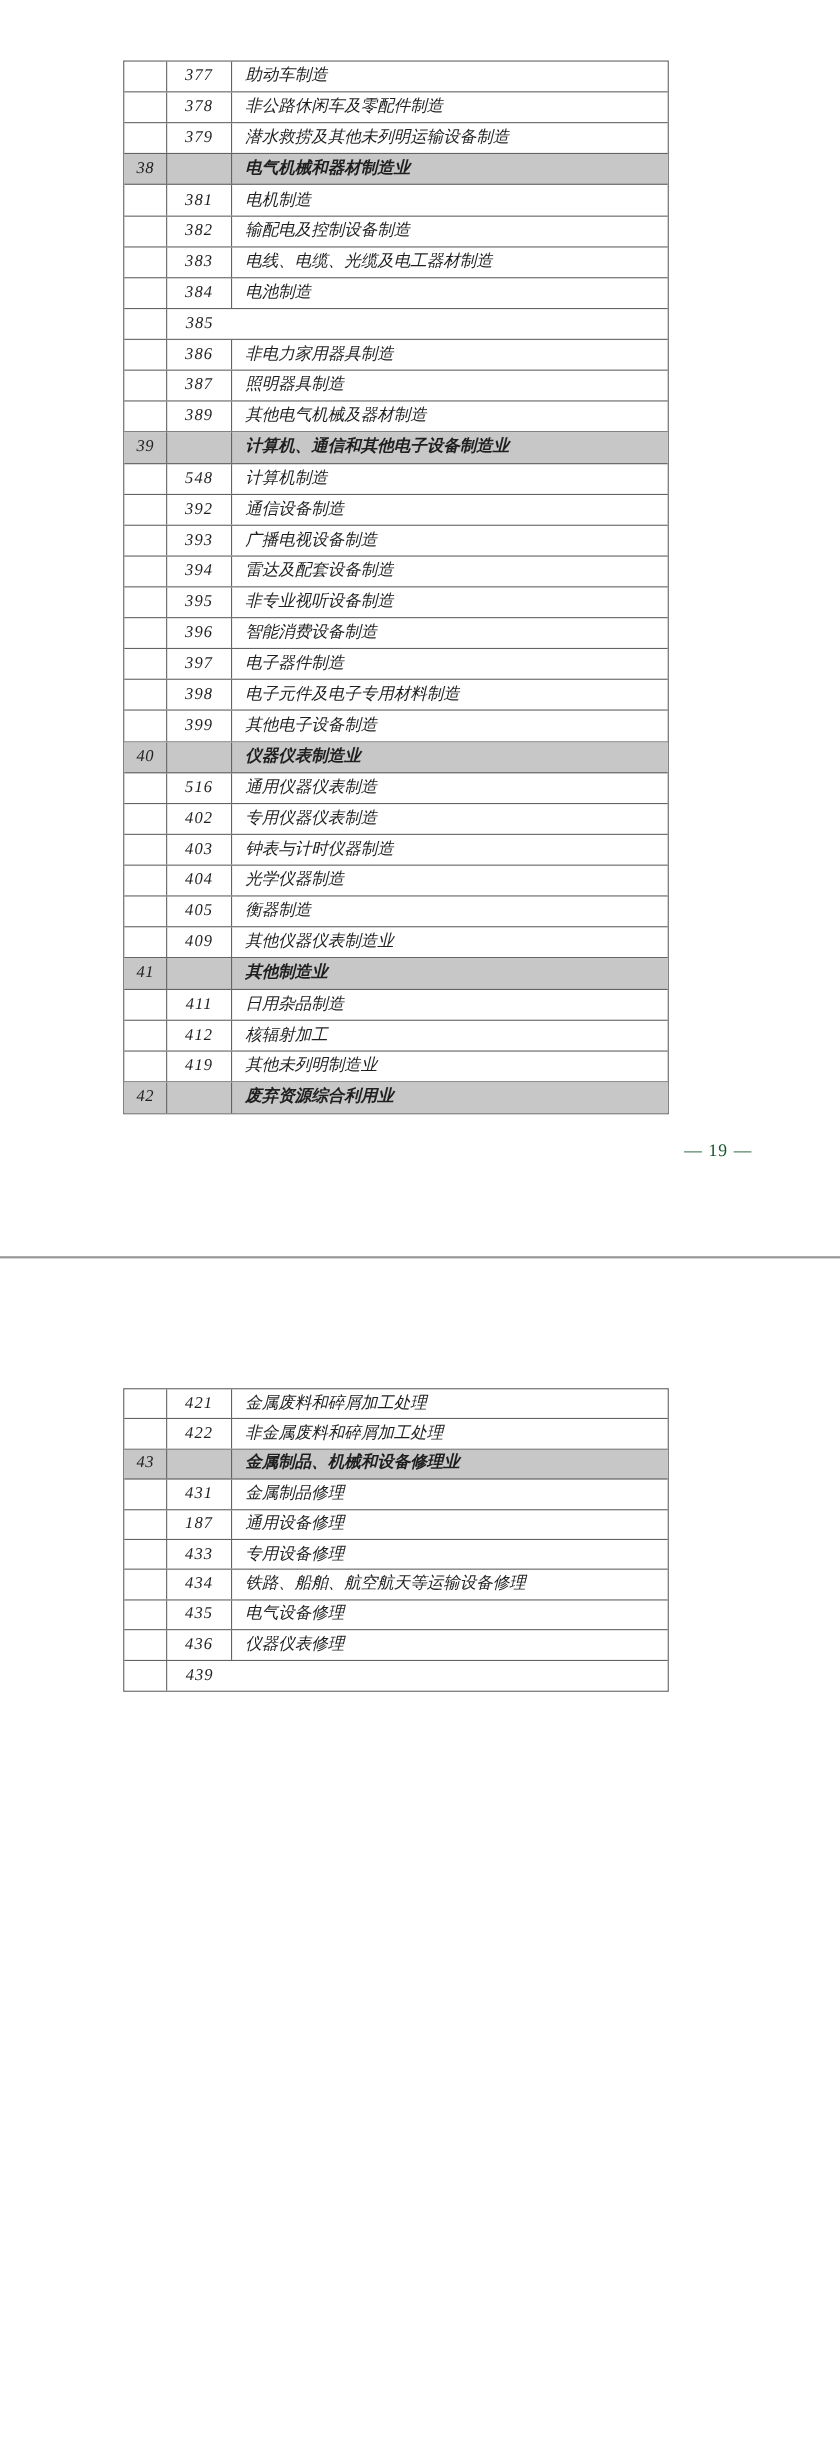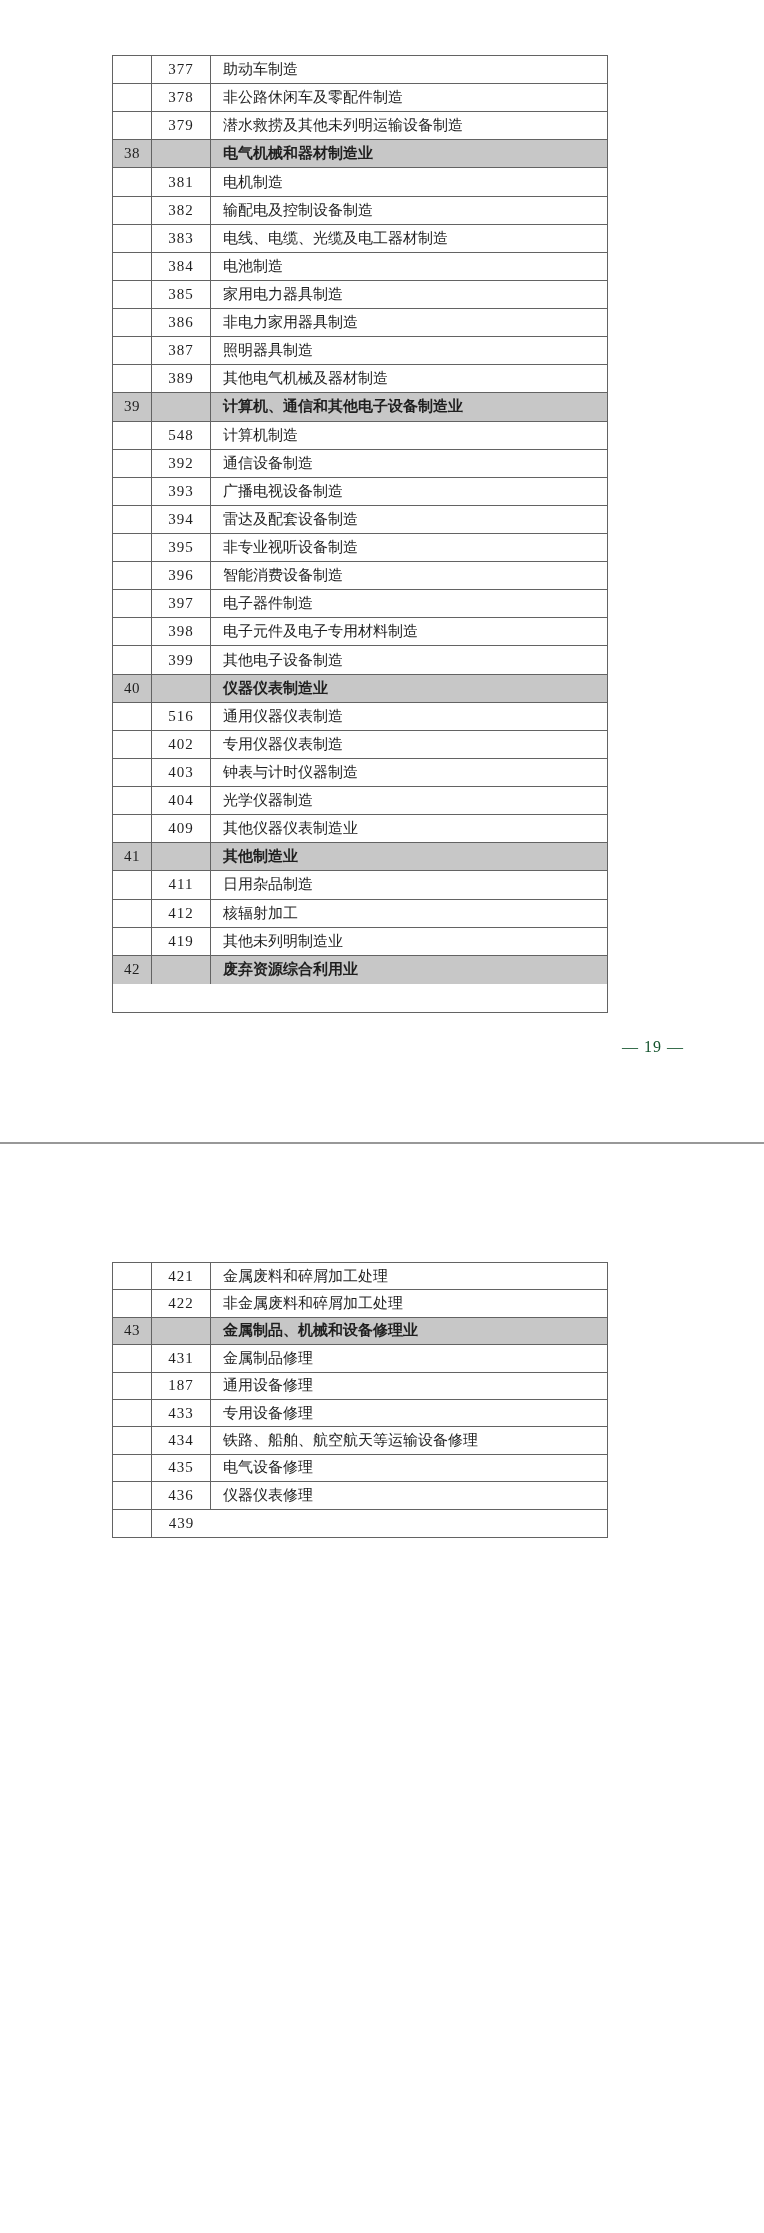--- a/index.html
+++ b/index.html
@@ -23,20 +23,21 @@
   }
 
   .industry-table {
     position: absolute;
     left: 112px;
     width: 496px;
     display: grid;
     border: 1px solid var(--line, #636363);
     box-sizing: border-box;
     background: #fff;
+    font-style: italic;
   }
   #table-page19 { top: 55px;  height: 958px; grid-template-rows: repeat(34, 1fr); }
   #table-page20 { top: 1262px; height: 276px; grid-template-rows: repeat(10, 1fr); }
 
   .row {
     display: grid;
     grid-template-columns: 39px 59px 1fr;
     border-bottom: 1px solid var(--line, #636363);
     box-sizing: border-box;
   }
@@ -123,21 +124,20 @@
         <div class="cell name">电线、电缆、光缆及电工器材制造</div>
       </div>
       <div class="row">
         <div class="cell sec"></div>
         <div class="cell code">384</div>
         <div class="cell name">电池制造</div>
       </div>
       <div class="row">
         <div class="cell sec"></div>
         <div class="cell code">385</div>
-        <div class="cell name">家用电力器具制造</div>
       </div>
       <div class="row">
         <div class="cell sec"></div>
         <div class="cell code">386</div>
         <div class="cell name">非电力家用器具制造</div>
       </div>
       <div class="row">
         <div class="cell sec"></div>
         <div class="cell code">387</div>
         <div class="cell name">照明器具制造</div>
@@ -217,20 +217,25 @@
         <div class="cell code">403</div>
         <div class="cell name">钟表与计时仪器制造</div>
       </div>
       <div class="row">
         <div class="cell sec"></div>
         <div class="cell code">404</div>
         <div class="cell name">光学仪器制造</div>
       </div>
       <div class="row">
         <div class="cell sec"></div>
+        <div class="cell code">405</div>
+        <div class="cell name">衡器制造</div>
+      </div>
+      <div class="row">
+        <div class="cell sec"></div>
         <div class="cell code">409</div>
         <div class="cell name">其他仪器仪表制造业</div>
       </div>
       <div class="row shaded">
         <div class="cell sec">41</div>
         <div class="cell code"></div>
         <div class="cell name">其他制造业</div>
       </div>
       <div class="row">
         <div class="cell sec"></div>

